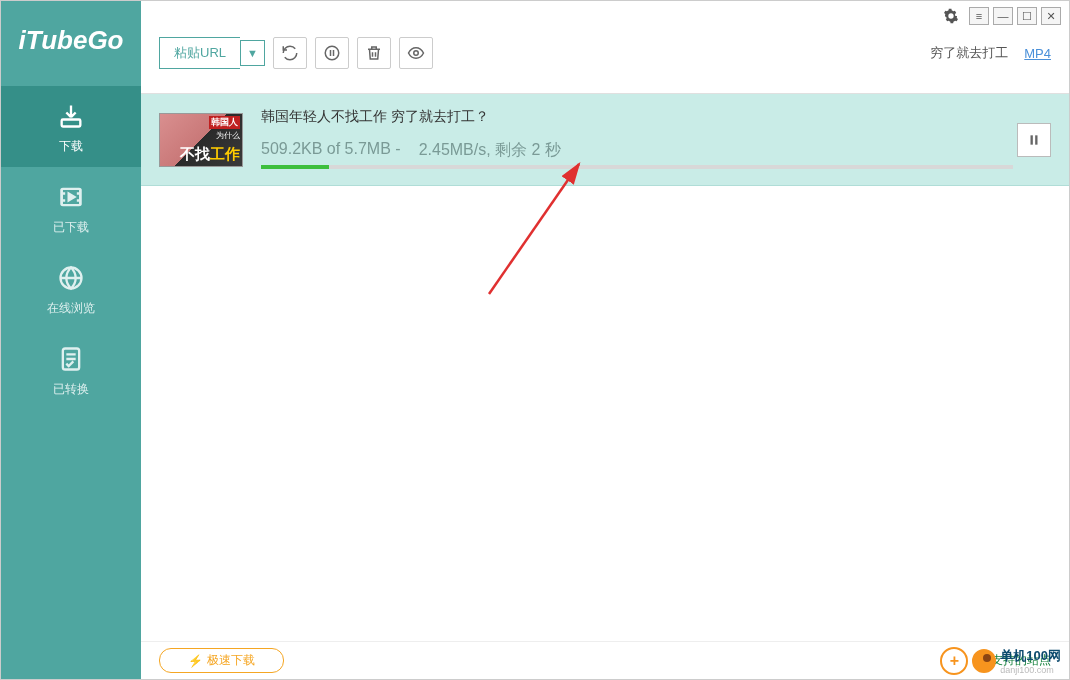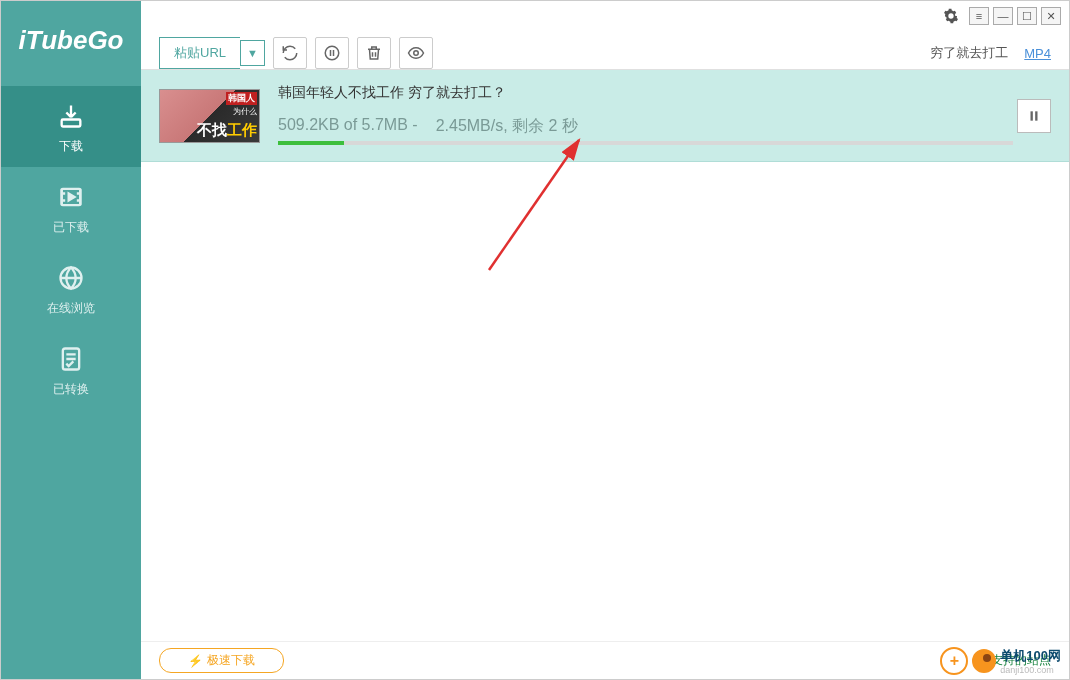--- a/index.html
+++ b/index.html
@@ -17,33 +17,33 @@
     
     
     .main { flex: 1; background: #f3f3f3; display: flex; flex-direction: column; position: relative; }
     
     
     .window-controls { position: absolute; top: 6px; right: 8px; display: flex; gap: 4px; }
     .window-btn { width: 20px; height: 18px; border: 1px solid #aaa; background: #f5f5f5; display: flex; align-items: center; justify-content: center; cursor: pointer; font-size: 11px; color: #555; }
     .gear-btn { border: none; background: transparent; margin-right: 4px; }
     
     
-    .toolbar { padding: 36px 18px 0; display: flex; align-items: center; gap: 8px; border-bottom: 1px solid #e0e0e0; background: #fff; }
+    .toolbar { padding: 36px 18px 24px; display: flex; align-items: center; gap: 8px; border-bottom: 1px solid #e0e0e0; background: #fff; }
     .paste-btn { display: flex; align-items: center; }
     .paste-main { border: 1px solid #4fa6a0; color: #4fa6a0; padding: 6px 14px; background: #fff; cursor: pointer; border-right: none; font-size: 13px; }
     .paste-drop { border: 1px solid #4fa6a0; color: #4fa6a0; padding: 6px 6px; background: #fff; cursor: pointer; font-size: 11px; }
     .tool-btn { width: 34px; height: 32px; border: 1px solid #ccc; background: #fff; display: flex; align-items: center; justify-content: center; cursor: pointer; color: #666; border-radius: 2px; }
     .convert-info { margin-left: auto; margin-right: 8px; color: #555; font-size: 13px; }
     .convert-link { color: #4a90d9; text-decoration: underline; cursor: pointer; }
     
     
     .content { flex: 1; background: #fff; overflow: auto; position: relative; }
     
     .download-item { display: flex; align-items: center; padding: 14px 18px; background: #c9ece7; border-bottom: 1px solid #b0ddd7; }
-    .thumb { width: 101px; height: 54px; background: linear-gradient(135deg,#d98f8f 0%,#c97878 50%,#2a2a2a 50%,#3a3a3a 100%); position: relative; flex-shrink: 0; border: 1px solid #999; }
+    .thumb { width: 84px; height: 54px; background: linear-gradient(135deg,#d98f8f 0%,#c97878 50%,#2a2a2a 50%,#3a3a3a 100%); position: relative; flex-shrink: 0; border: 1px solid #999; }
     .thumb-text { position: absolute; right: 2px; top: 2px; font-size: 9px; color: #fff; background: #c02020; padding: 0 2px; font-weight: bold; }
     .thumb-text2 { position: absolute; right: 2px; top: 16px; font-size: 8px; color: #fff; }
     .thumb-text3 { position: absolute; right: 2px; bottom: 2px; font-size: 15px; color: #fff; font-weight: bold; }
     .thumb-text3 .accent { color: #ffcc00; }
     
     .dl-info { flex: 1; margin-left: 18px; padding-right: 4px; }
     .dl-title { font-size: 14px; color: #333; margin-bottom: 14px; font-weight: 500; }
     .progress-bar { height: 4px; background: #d8d8d8; position: relative; margin-bottom: 2px; }
     .progress-fill { height: 100%; background: #3dbf3d; width: 9%; }
     .dl-stats-wrap { display:flex; gap:18px; font-size: 16px; color: #7a9a96; margin-bottom:4px;}

